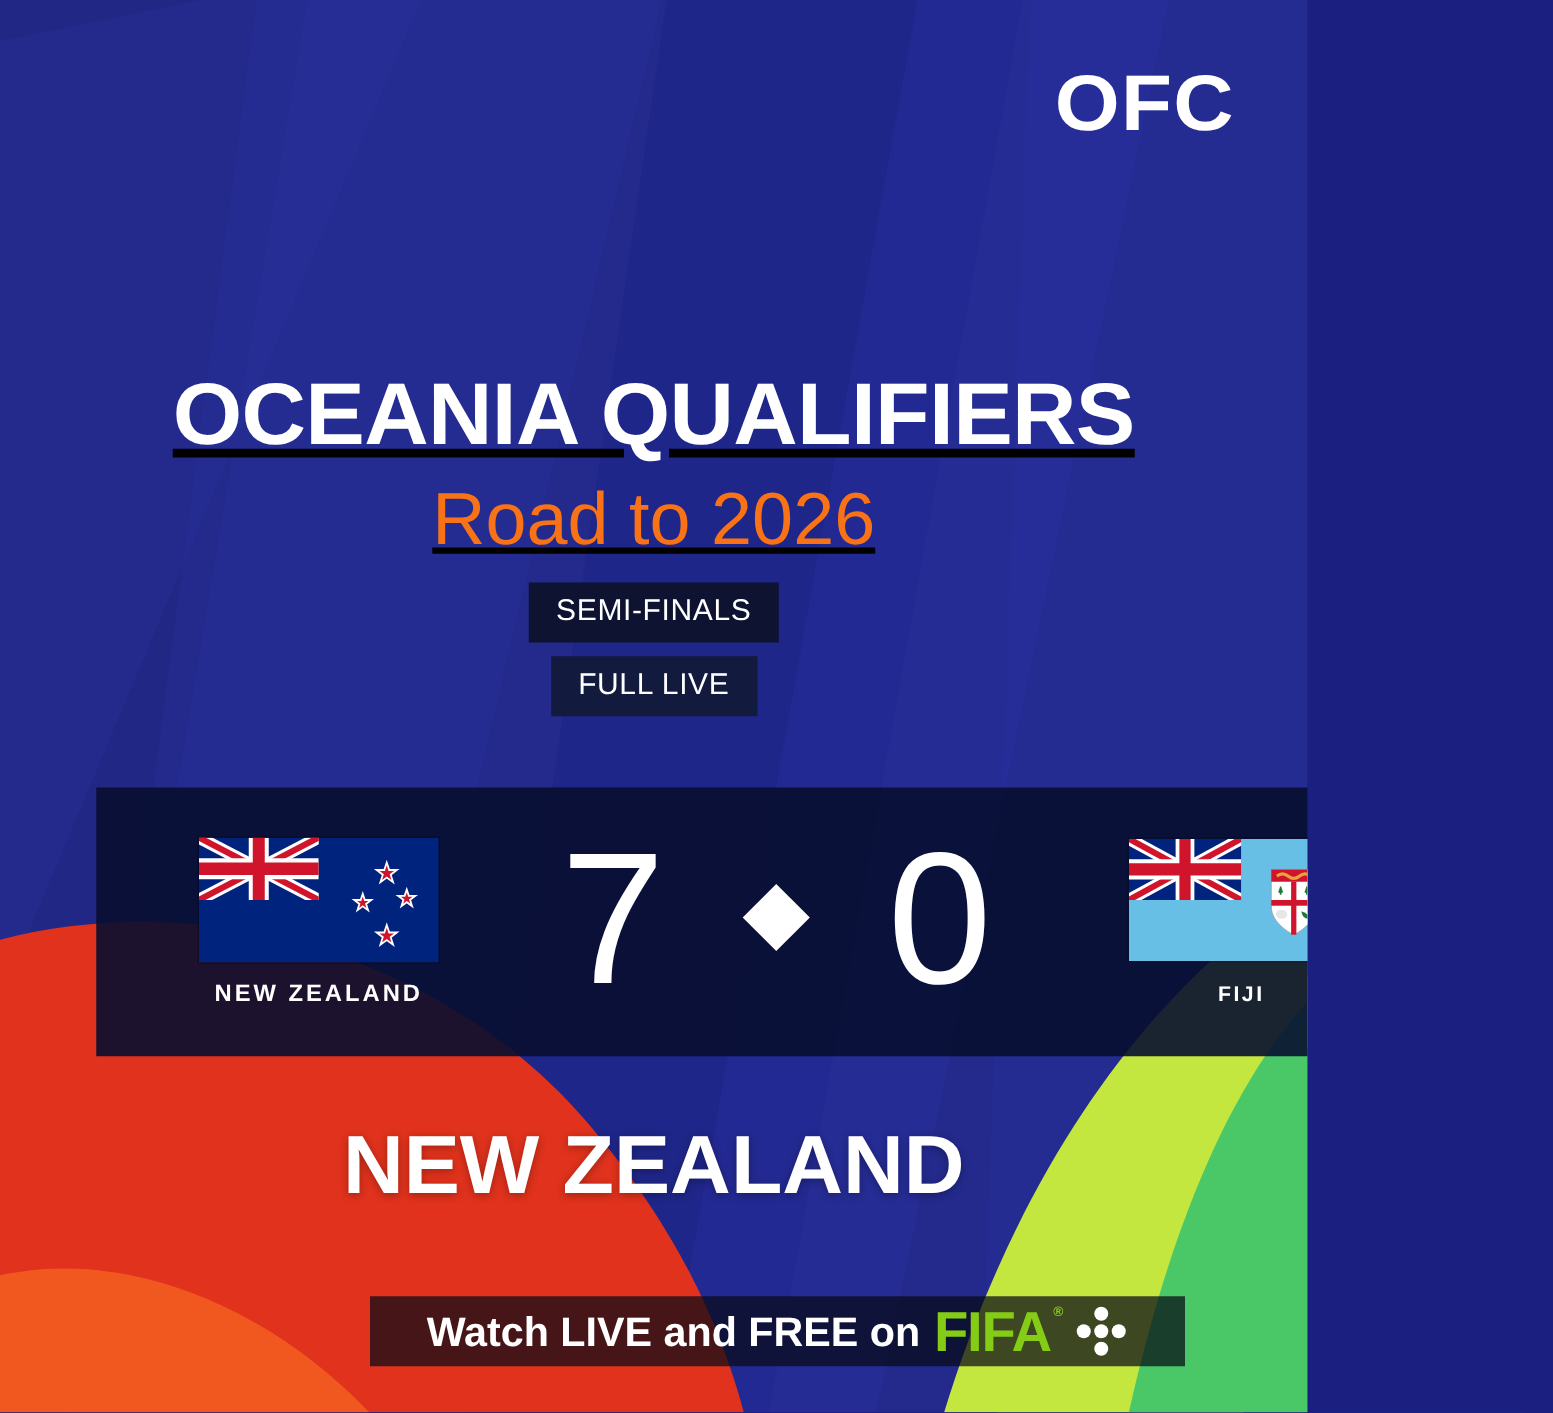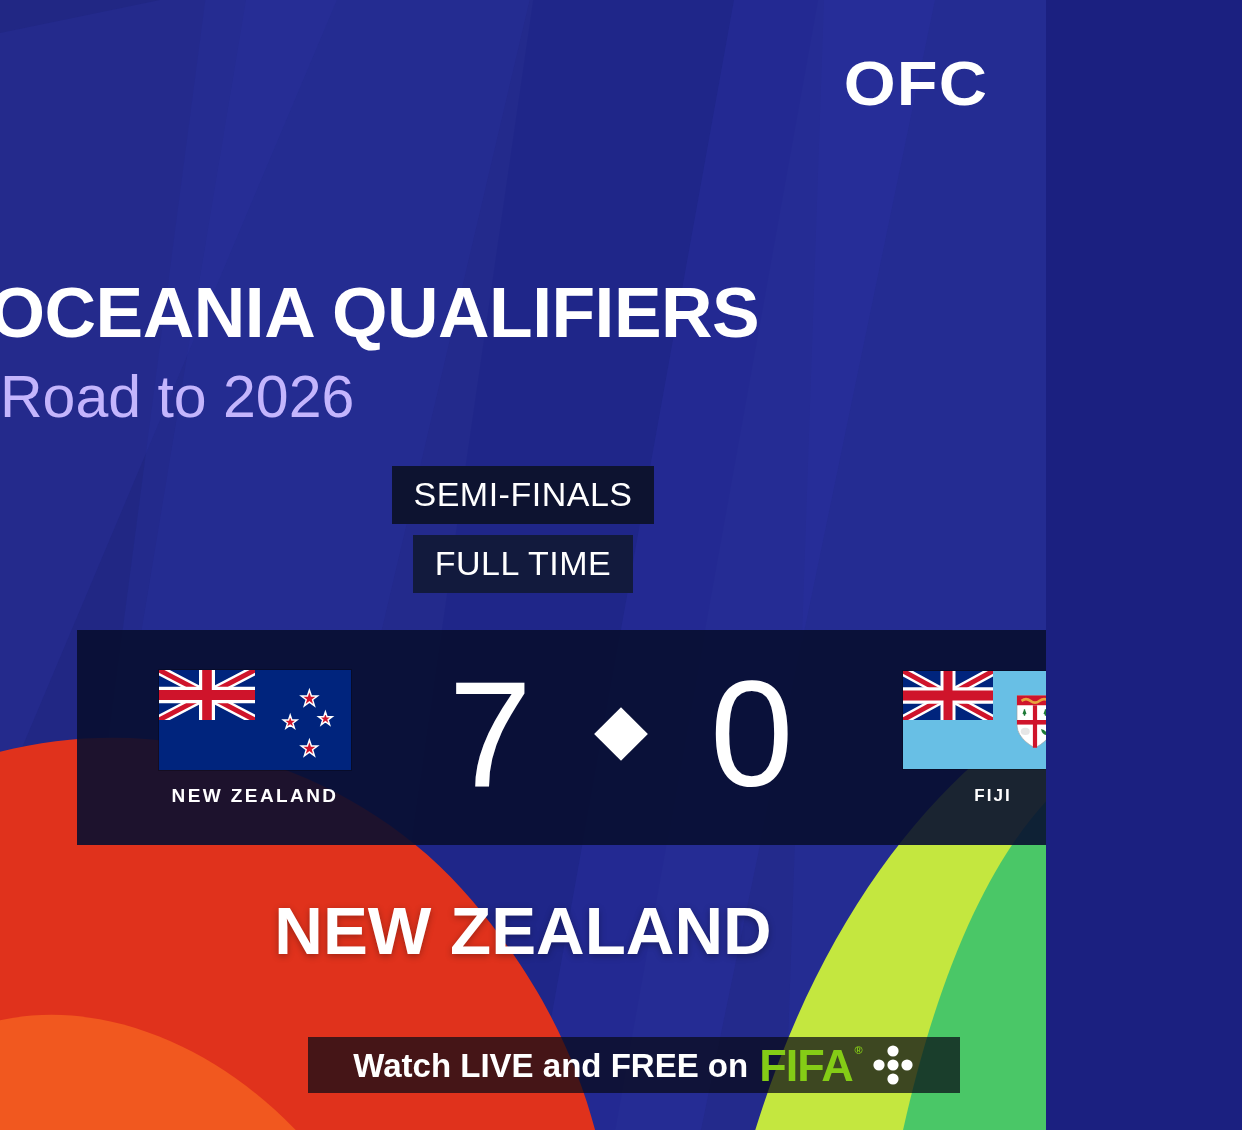--- a/index.html
+++ b/index.html
@@ -27,42 +27,44 @@
     letter-spacing:1px;
     color:#ffffff;
     font-family:"Liberation Sans", sans-serif;
     transform:scaleX(1.06);
     transform-origin:right center;
     line-height:1;
   }
 
   
   .title-block {
-    position:absolute; top:278px; left:0; width:100%;
+    position:absolute; top:296px; left:0; width:100%;
+    text-align:center;
+    text-decoration:underline;
   }
   .title-main {
     font-size:70px; font-weight:bold; color:#fff;
     letter-spacing:-0.5px; line-height:1;
     transform:scaleX(1.02);
   }
   .title-sub {
     margin-top:20px;
-    font-size:59px; font-weight:400; color:#c4b5fd;
+    font-size:59px; font-weight:400; color:#f97316;
     letter-spacing:0px; line-height:1;
   }
 
   
   .badges {
     position:absolute; top:466px; left:0; width:100%;
     display:flex; flex-direction:column; align-items:center;
   }
   .badge {
     background:#0d1330;
     color:#ffffff;
-    font-size:34px;
+    font-size:24px;
     font-weight:400;
     letter-spacing:0.5px;
     line-height:1;
     padding:11px 22px 13px;
   }
   .badge-stage { margin-bottom:11px; }
   .badge-status { background:#121a3d; }
 
   
   .score-panel {
@@ -125,21 +127,21 @@
     color:#ffffff;
     font-size:66px; font-weight:bold;
     letter-spacing:0px; line-height:1;
     transform:scaleX(1.02);
     text-shadow:0 2px 7px rgba(0,0,0,0.30);
   }
 
   
   .footer-bar {
     position:absolute;
-    left:308px; top:1037px;
+    left:296px; top:1037px;
     width:652px; height:56px;
     background:rgba(9,10,22,0.72);
     display:flex; align-items:center; justify-content:center;
     gap:11px;
   }
   .footer-text {
     color:#ffffff;
     font-size:33px; font-weight:bold;
     letter-spacing:0px; line-height:1;
   }
@@ -191,21 +193,21 @@
 
   <div class="ofc-logo">OFC</div>
 
   <div class="title-block">
     <div class="title-main">OCEANIA QUALIFIERS</div>
     <div class="title-sub">Road to 2026</div>
   </div>
 
   <div class="badges">
     <div class="badge badge-stage">SEMI-FINALS</div>
-    <div class="badge badge-status">FULL TIME</div>
+    <div class="badge badge-status">FULL LIVE</div>
   </div>
 
   <div class="score-panel">
 
     <div class="team team-home">
       <div class="flag">
         <svg viewBox="0 0 120 60" preserveAspectRatio="none">
           <rect width="120" height="60" fill="#00247d"></rect>
 
           <g>

